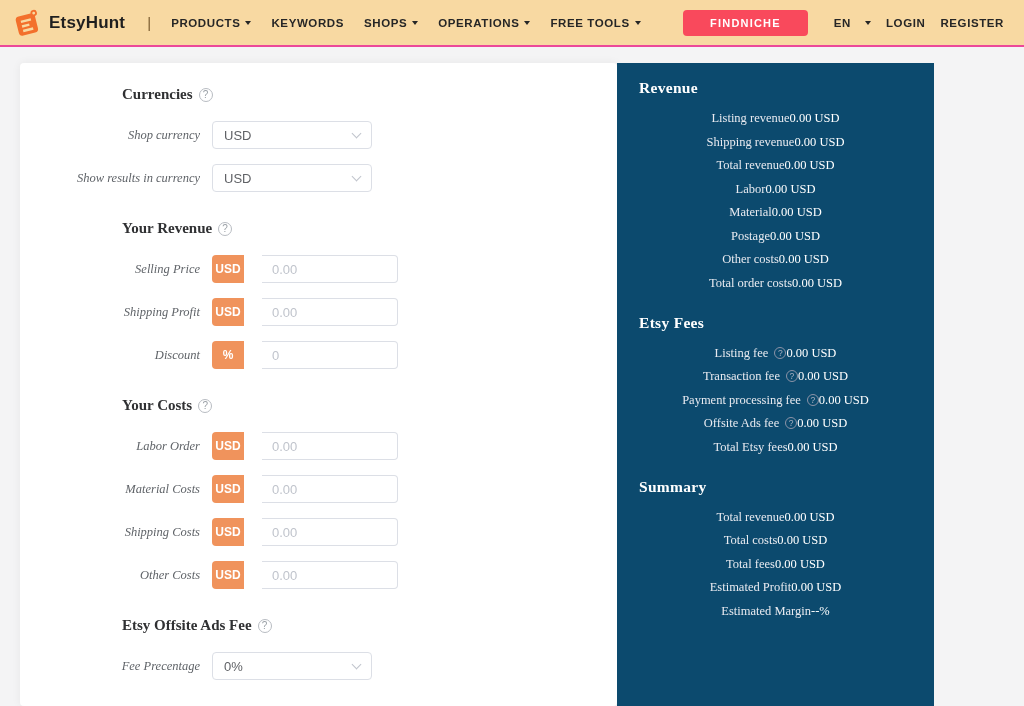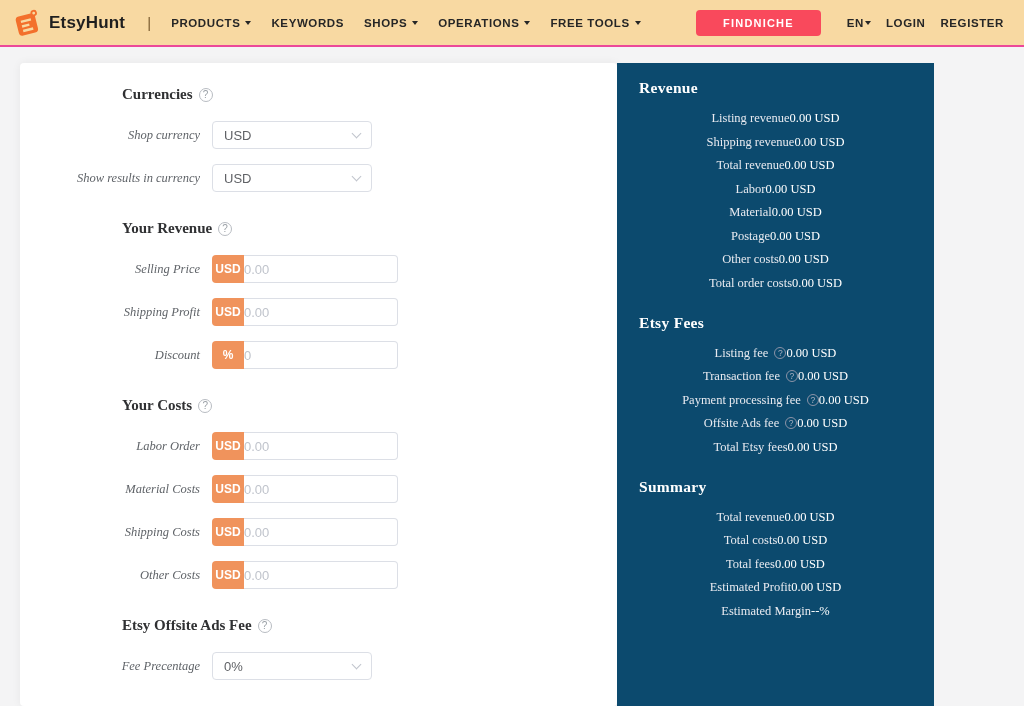--- a/index.html
+++ b/index.html
@@ -28,21 +28,21 @@
     border-left:3.5px solid transparent; border-right:3.5px solid transparent;
     border-top:4px solid #262626;
   }
   .nav-right { margin-left:auto; display:flex; align-items:center; gap:26px; }
   .findniche {
     background:#f9495c; color:#fff; border:none; border-radius:4px;
     font-weight:bold; font-size:11px; letter-spacing:1.2px;
     padding:7px 27px; cursor:pointer; font-family:"Liberation Sans",sans-serif;
   }
   .auth { display:flex; align-items:center; gap:15px; }
-  .auth-item { font-size:11.5px; font-weight:bold; color:#262626; letter-spacing:0.6px; cursor:pointer; display:flex; align-items:center; gap:1px; }
+  .auth-item { font-size:11.5px; font-weight:bold; color:#262626; letter-spacing:0.6px; cursor:pointer; display:flex; align-items:center; gap:14px; }
 
   
   .main { display:flex; align-items:flex-start; padding:16px 0 0 20px; }
   .card {
     width:597px; height:643px; background:#fff; border-radius:4px;
     box-shadow:0 0 10px rgba(0,0,0,0.06);
     padding-top:23px;
   }
   .panel {
     width:317px; height:643px; margin-left:0;
@@ -74,22 +74,22 @@
     transform:rotate(45deg);
   }
   .input-group { display:flex; width:186px; height:28px; }
   .unit {
     width:32px; flex:0 0 32px; background:#f0935c; color:#fff;
     font-weight:bold; font-size:12px; border-radius:4px 0 0 4px;
     display:flex; align-items:center; justify-content:center;
   }
   .input-group input {
     flex:1; min-width:0; border:1px solid #dcdfe6; border-left:none;
-    border-radius:0 4px 4px 0; padding:0 0; font-size:13px; color:#333;
-    outline:none; font-family:"Liberation Sans",sans-serif;
+    border-radius:0 4px 4px 0; padding:0 10px; font-size:13px; color:#333;
+    outline:none; font-family:"Liberation Sans",sans-serif;margin-left:18px;
   }
   .input-group input::placeholder { color:#c0c4cc; }
   .help {
     width:14px; height:14px; flex:0 0 14px; border:1px solid #b8bcc2; border-radius:50%;
     color:#9aa0a6; font-size:10px; font-weight:normal;
     display:inline-flex; align-items:center; justify-content:center;
     font-family:"Liberation Sans",sans-serif; cursor:pointer;
   }
 
   

